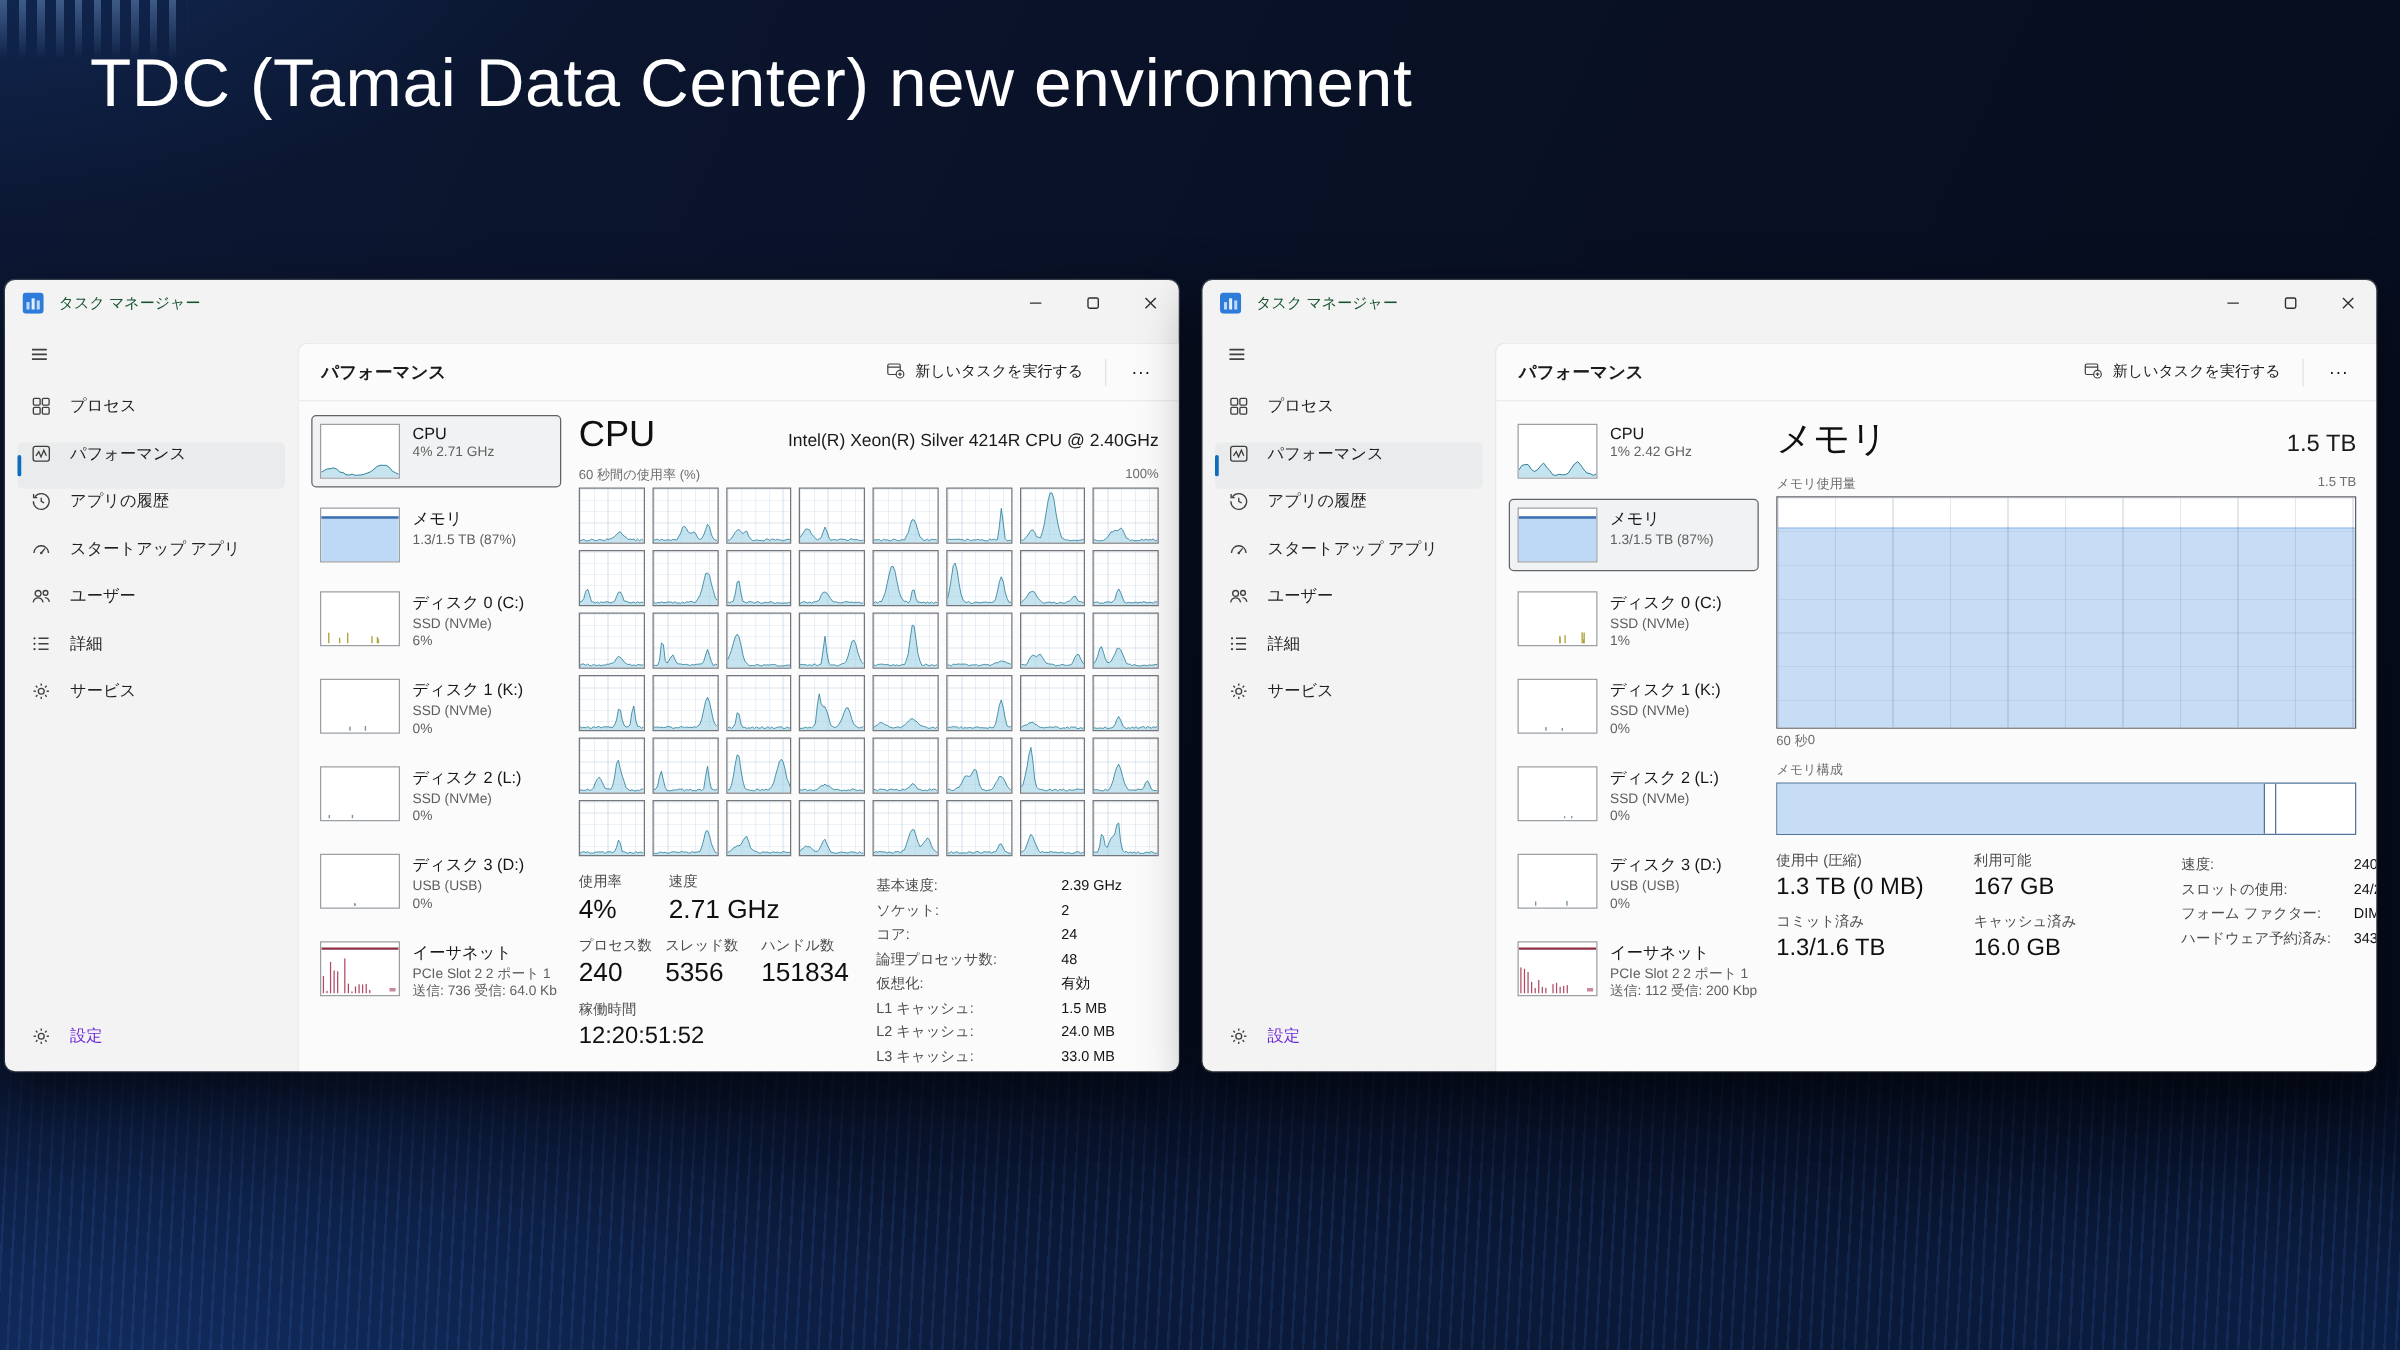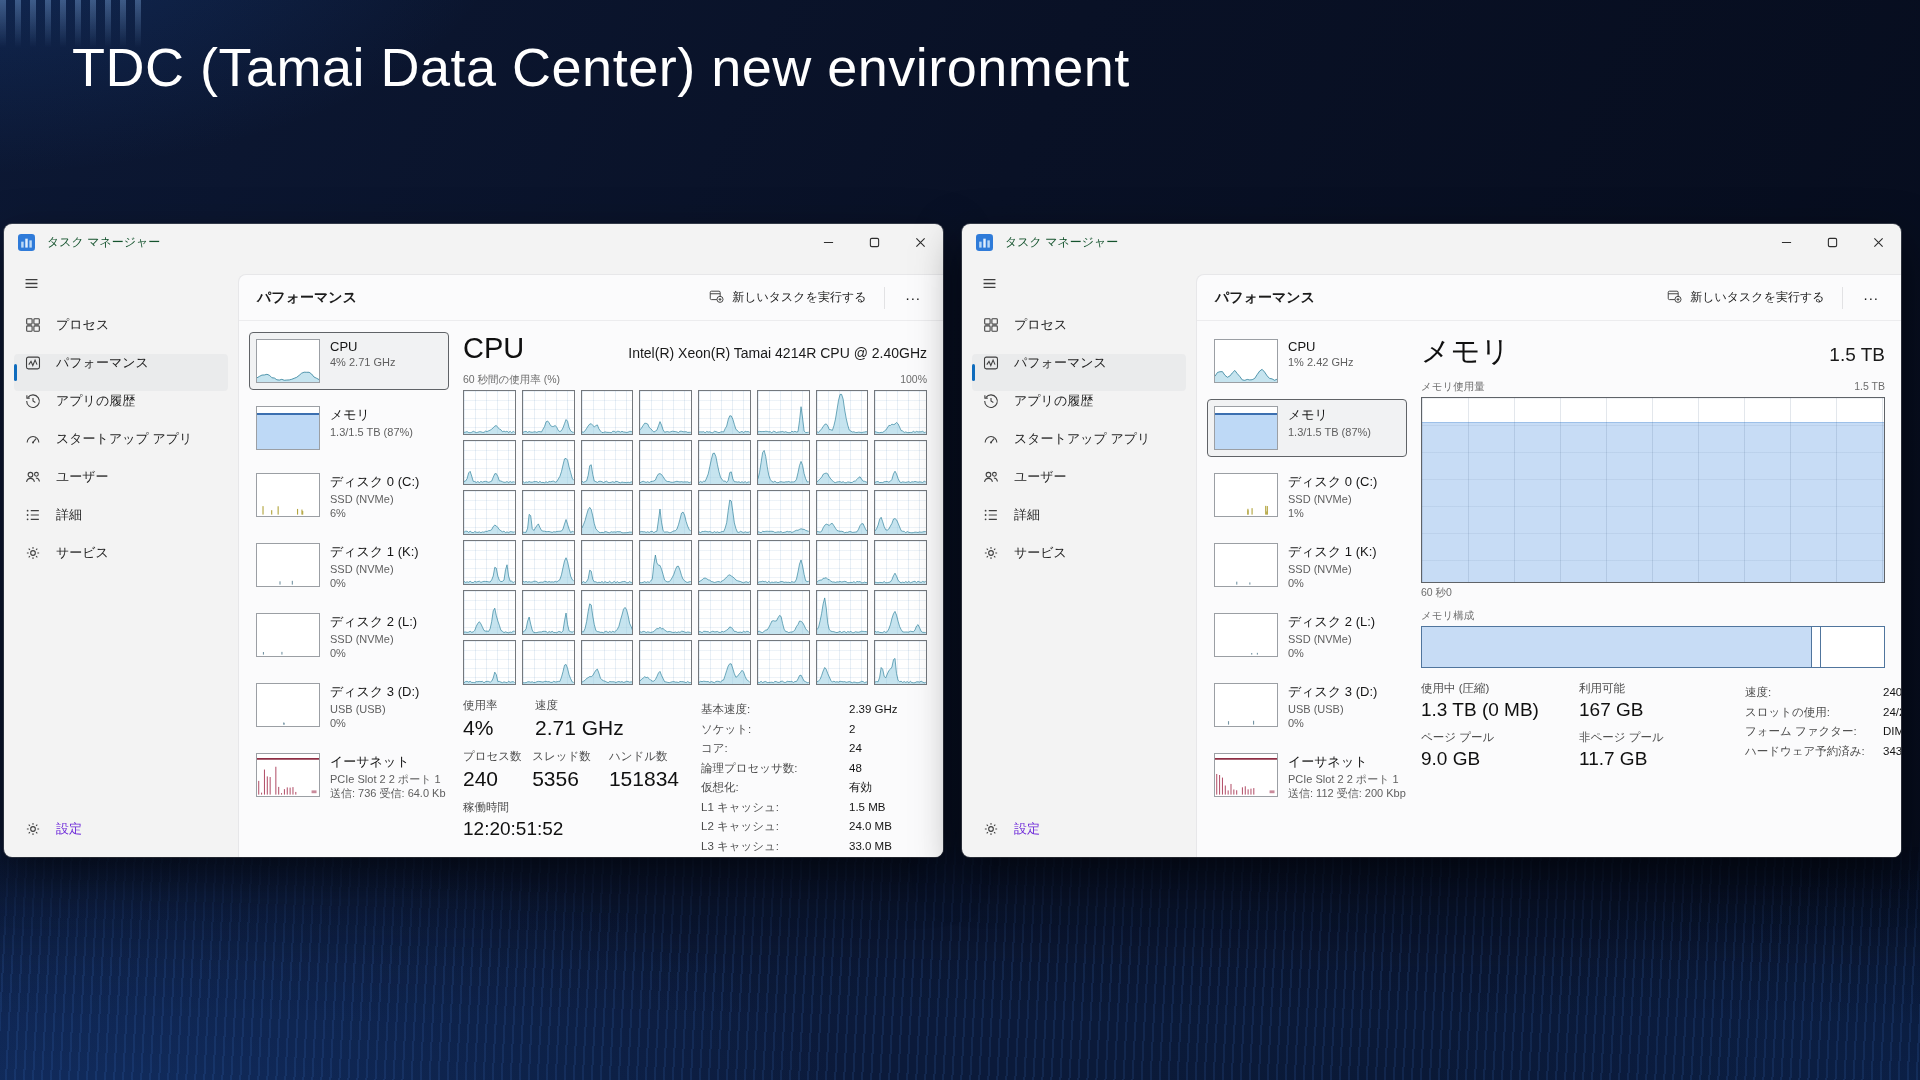--- a/index.html
+++ b/index.html
@@ -368,21 +368,21 @@
             <div class="side-txt">
               <div class="side-name">イーサネット</div>
               <div class="side-sub">PCIe Slot 2 2 ポート 1</div>
               <div class="side-sub">送信: 736 受信: 64.0 Kb</div>
             </div>
           </div>
         </div>
       <div class="detail">
         <div class="detail-head">
           <span class="detail-title">CPU</span>
-          <span class="detail-device">Intel(R) Xeon(R) Tamai 4214R CPU @ 2.40GHz</span>
+          <span class="detail-device">Intel(R) Xeon(R) Silver 4214R CPU @ 2.40GHz</span>
         </div>
         <div class="graph-caption">
           <span>60 秒間の使用率 (%)</span>
           <span>100%</span>
         </div>
         <div class="core-grid" id="core-grid">
             <div class="core-cell">
               <svg viewBox="0 0 100 74" preserveAspectRatio="none">
                 <path d="M0 74 L0.0 71.3 L3.0 70.7 L6.1 69.9 L9.1 71.5 L12.1 71.8 L15.2 71.0 L18.2 69.3 L21.2 70.4 L24.2 71.6 L27.3 71.0 L30.3 70.0 L33.3 70.2 L36.4 71.1 L39.4 71.2 L42.4 69.0 L45.5 69.8 L48.5 68.5 L51.5 67.4 L54.5 65.7 L57.6 63.3 L60.6 60.5 L63.6 59.3 L66.7 62.9 L69.7 65.2 L72.7 66.8 L75.8 70.1 L78.8 69.0 L81.8 70.1 L84.8 69.1 L87.9 71.5 L90.9 69.2 L93.9 71.8 L97.0 69.4 L100.0 71.2 L100 74 Z" fill="rgba(151,205,226,.55)"></path>
                 <path d="M0.0 71.3L3.0 70.7L6.1 69.9L9.1 71.5L12.1 71.8L15.2 71.0L18.2 69.3L21.2 70.4L24.2 71.6L27.3 71.0L30.3 70.0L33.3 70.2L36.4 71.1L39.4 71.2L42.4 69.0L45.5 69.8L48.5 68.5L51.5 67.4L54.5 65.7L57.6 63.3L60.6 60.5L63.6 59.3L66.7 62.9L69.7 65.2L72.7 66.8L75.8 70.1L78.8 69.0L81.8 70.1L84.8 69.1L87.9 71.5L90.9 69.2L93.9 71.8L97.0 69.4L100.0 71.2" fill="none" stroke="#1a7390" stroke-width="1.1"></path>
@@ -1019,26 +1019,26 @@
                   <div class="stat-label">使用中 (圧縮)</div>
                   <div class="stat-value">1.3 TB (0 MB)</div>
                 </div>
               <div class="mw2">
                   <div class="stat-label">利用可能</div>
                   <div class="stat-value">167 GB</div>
                 </div>
             </div>
             <div class="stat-row">
               <div class="mw1">
-                  <div class="stat-label">ページ プール</div>
-                  <div class="stat-value">9.0 GB</div>
+                  <div class="stat-label">コミット済み</div>
+                  <div class="stat-value">1.3/1.6 TB</div>
                 </div>
               <div class="mw2">
-                  <div class="stat-label">非ページ プール</div>
-                  <div class="stat-value">11.7 GB</div>
+                  <div class="stat-label">キャッシュ済み</div>
+                  <div class="stat-value">16.0 GB</div>
                 </div>
             </div>
           </div>
           <div class="kv-list mem-kv">
               <div class="kv-row">
                 <span class="kv-k">速度:</span>
                 <span class="kv-v">2400 MT/秒</span>
               </div>
               <div class="kv-row">
                 <span class="kv-k">スロットの使用:</span>

